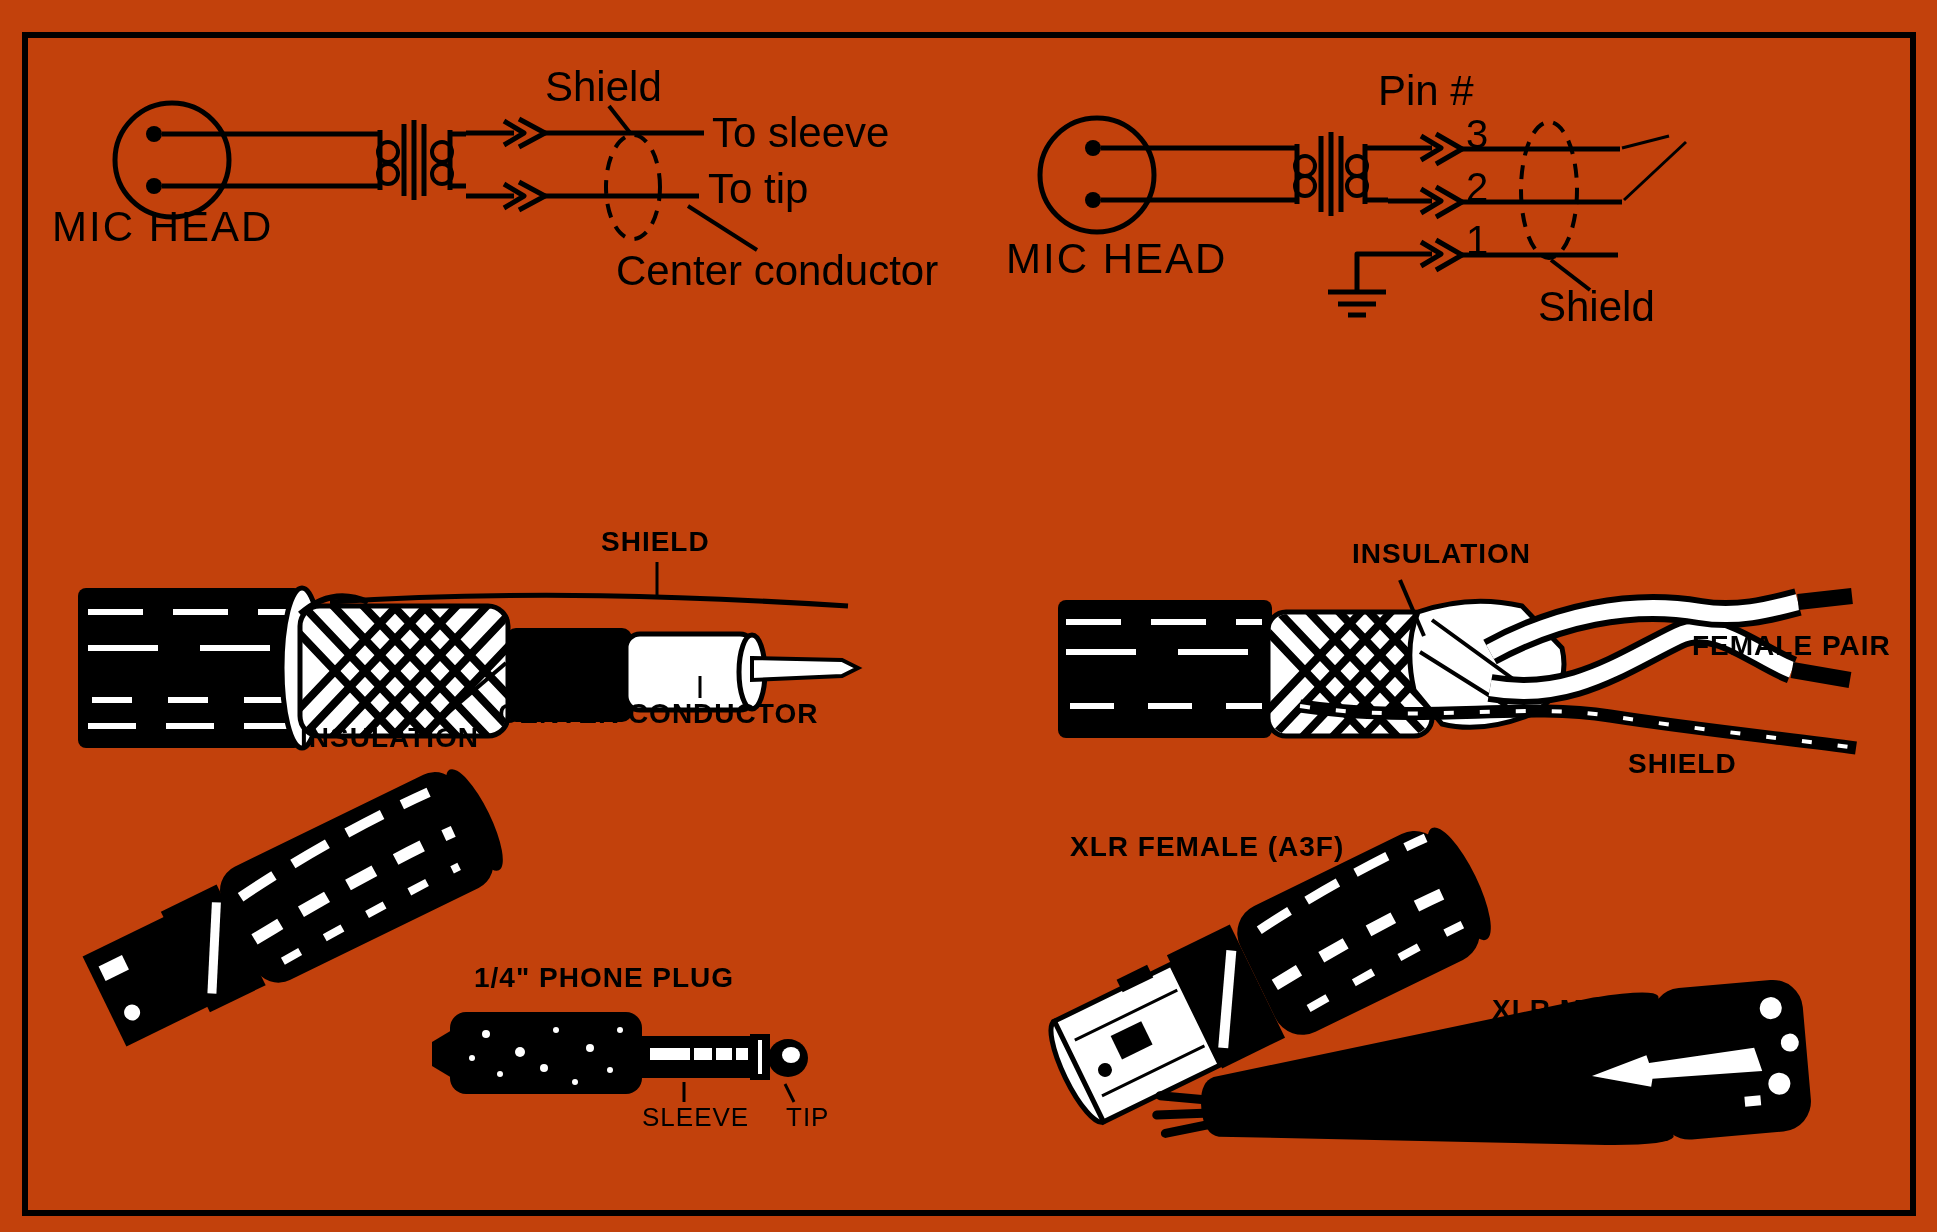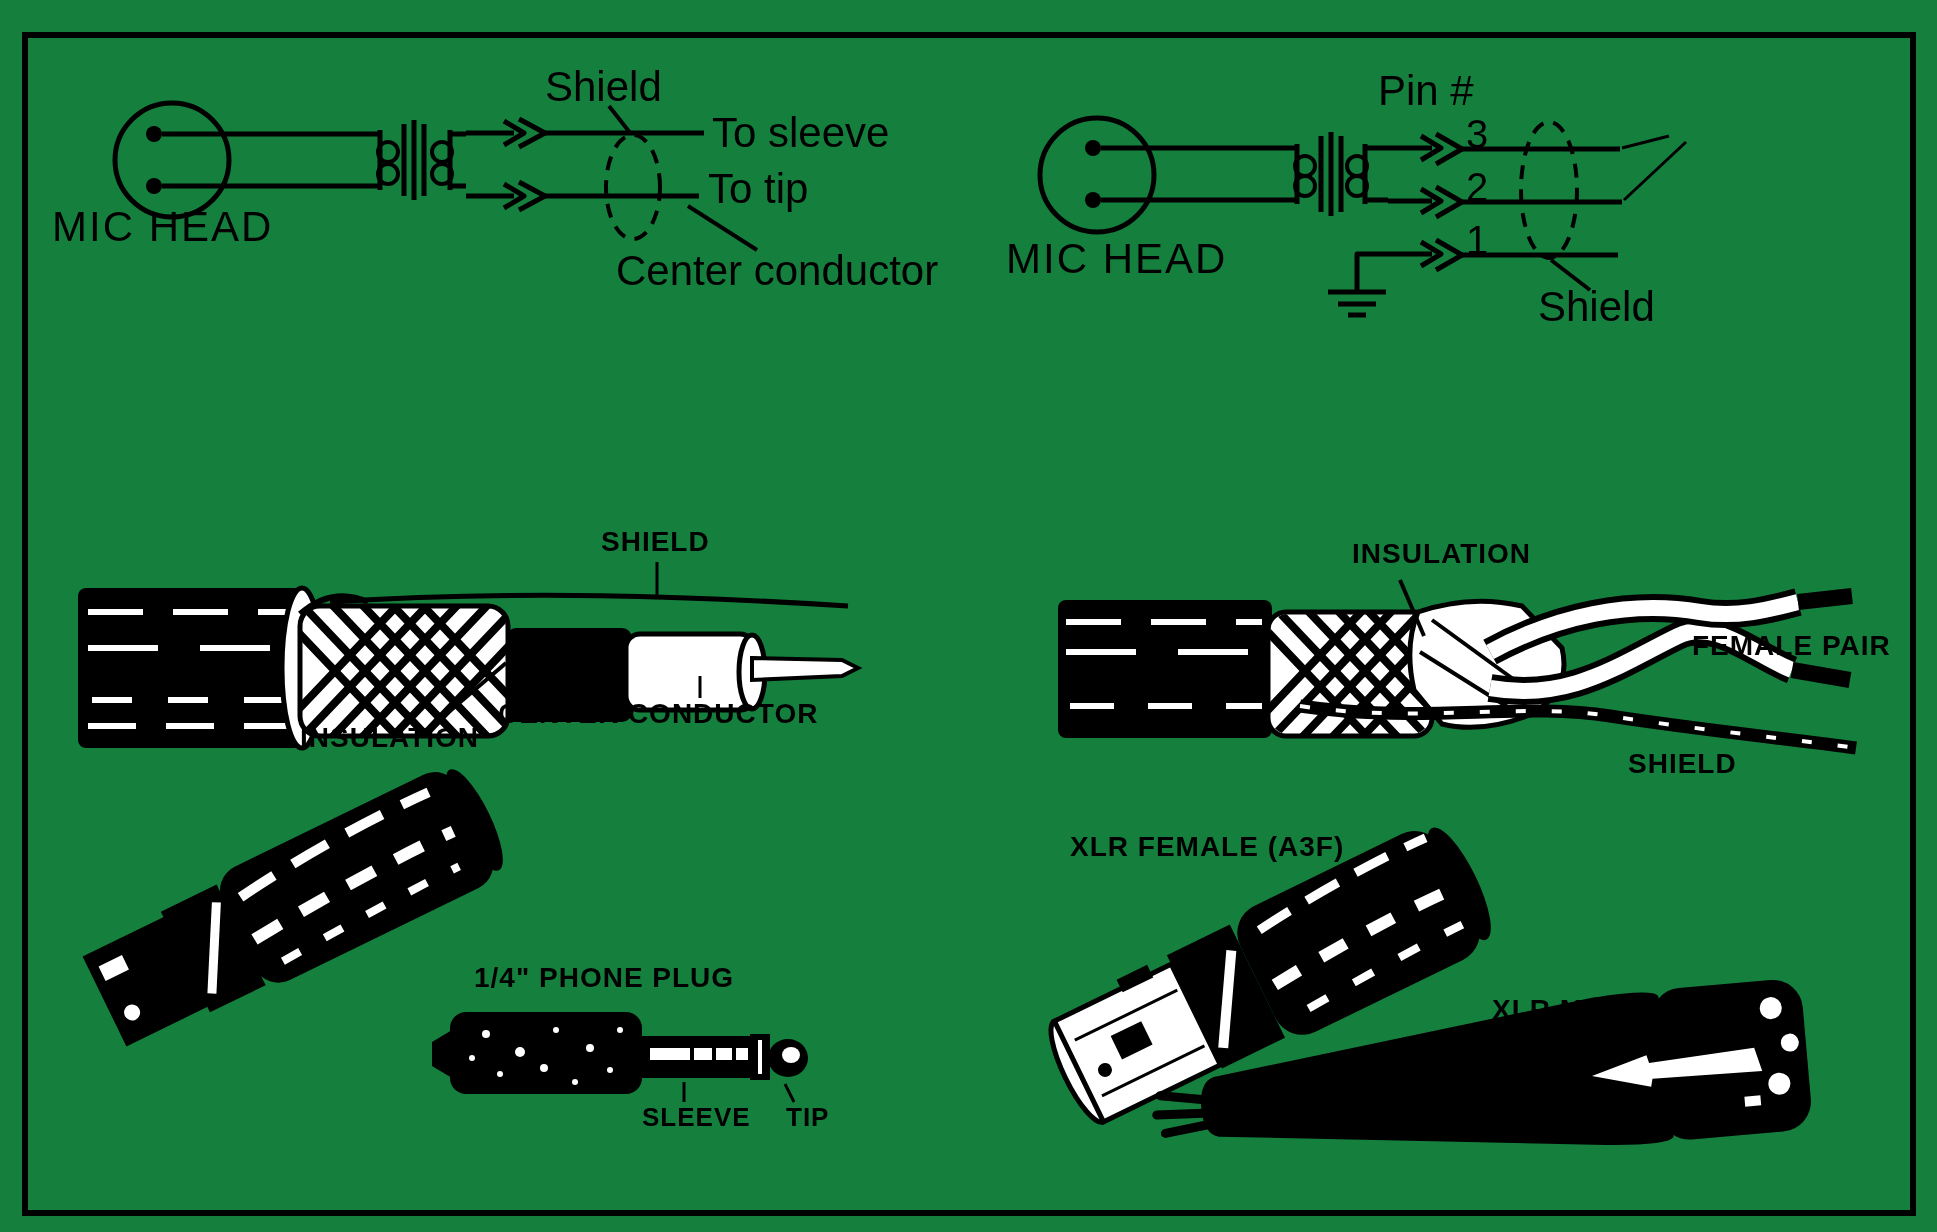--- a/index.html
+++ b/index.html
@@ -1,25 +1,25 @@
 <!DOCTYPE html>
 <html><head>
 <meta charset="utf-8">
 <style>
   html,body{margin:0;padding:0;background:#fff;}
-  .stage{position:relative;width:1937px;height:1232px;background:#15803d;
+  .stage{position:relative;width:1937px;height:1232px;background:#c2410c;
          font-family:"Liberation Sans",sans-serif;color:#000;overflow:hidden;}
   .frame-border{position:absolute;left:22px;top:32px;width:1894px;height:1184px;
                 border:6px solid #000;box-sizing:border-box;}
   .art{position:absolute;left:0;top:0;width:1937px;height:1232px;}
   .lbl{position:absolute;font-size:42px;line-height:1;white-space:nowrap;}
   .digit{position:absolute;font-size:40px;line-height:1;white-space:nowrap;}
   .lbl-b{position:absolute;font-weight:bold;font-size:28px;line-height:1;
          white-space:nowrap;letter-spacing:1px;}
-  .lbl-s{position:absolute;font-weight:bold;font-size:26px;line-height:1;
+  .lbl-s{position:absolute;font-weight:normal;font-size:26px;line-height:1;
          white-space:nowrap;letter-spacing:1px;}
   .caption{position:absolute;font-weight:bold;font-size:46px;line-height:1;
            letter-spacing:1px;word-spacing:6px;white-space:nowrap;}
 </style>
 </head>
 <body>
 
 <div class="stage">
   <div class="frame-border"></div>
 

